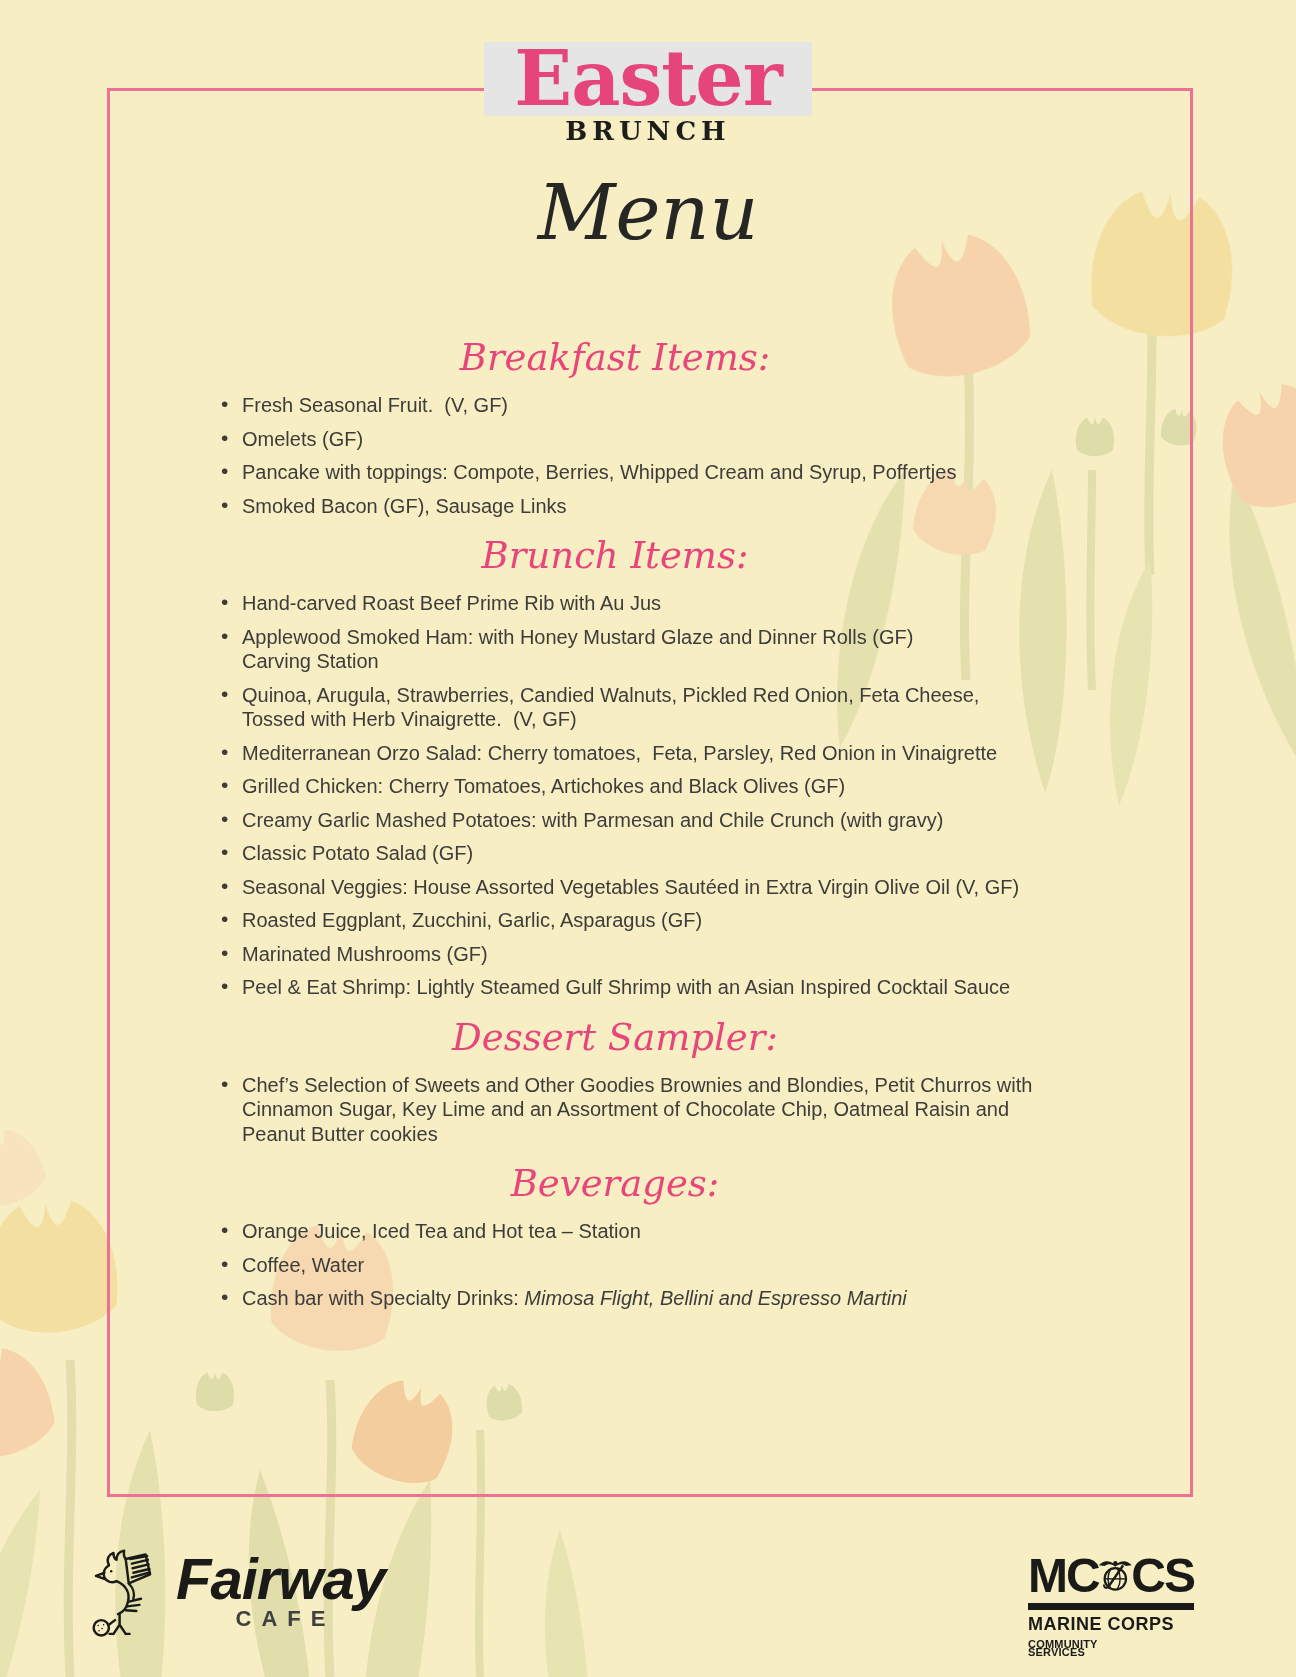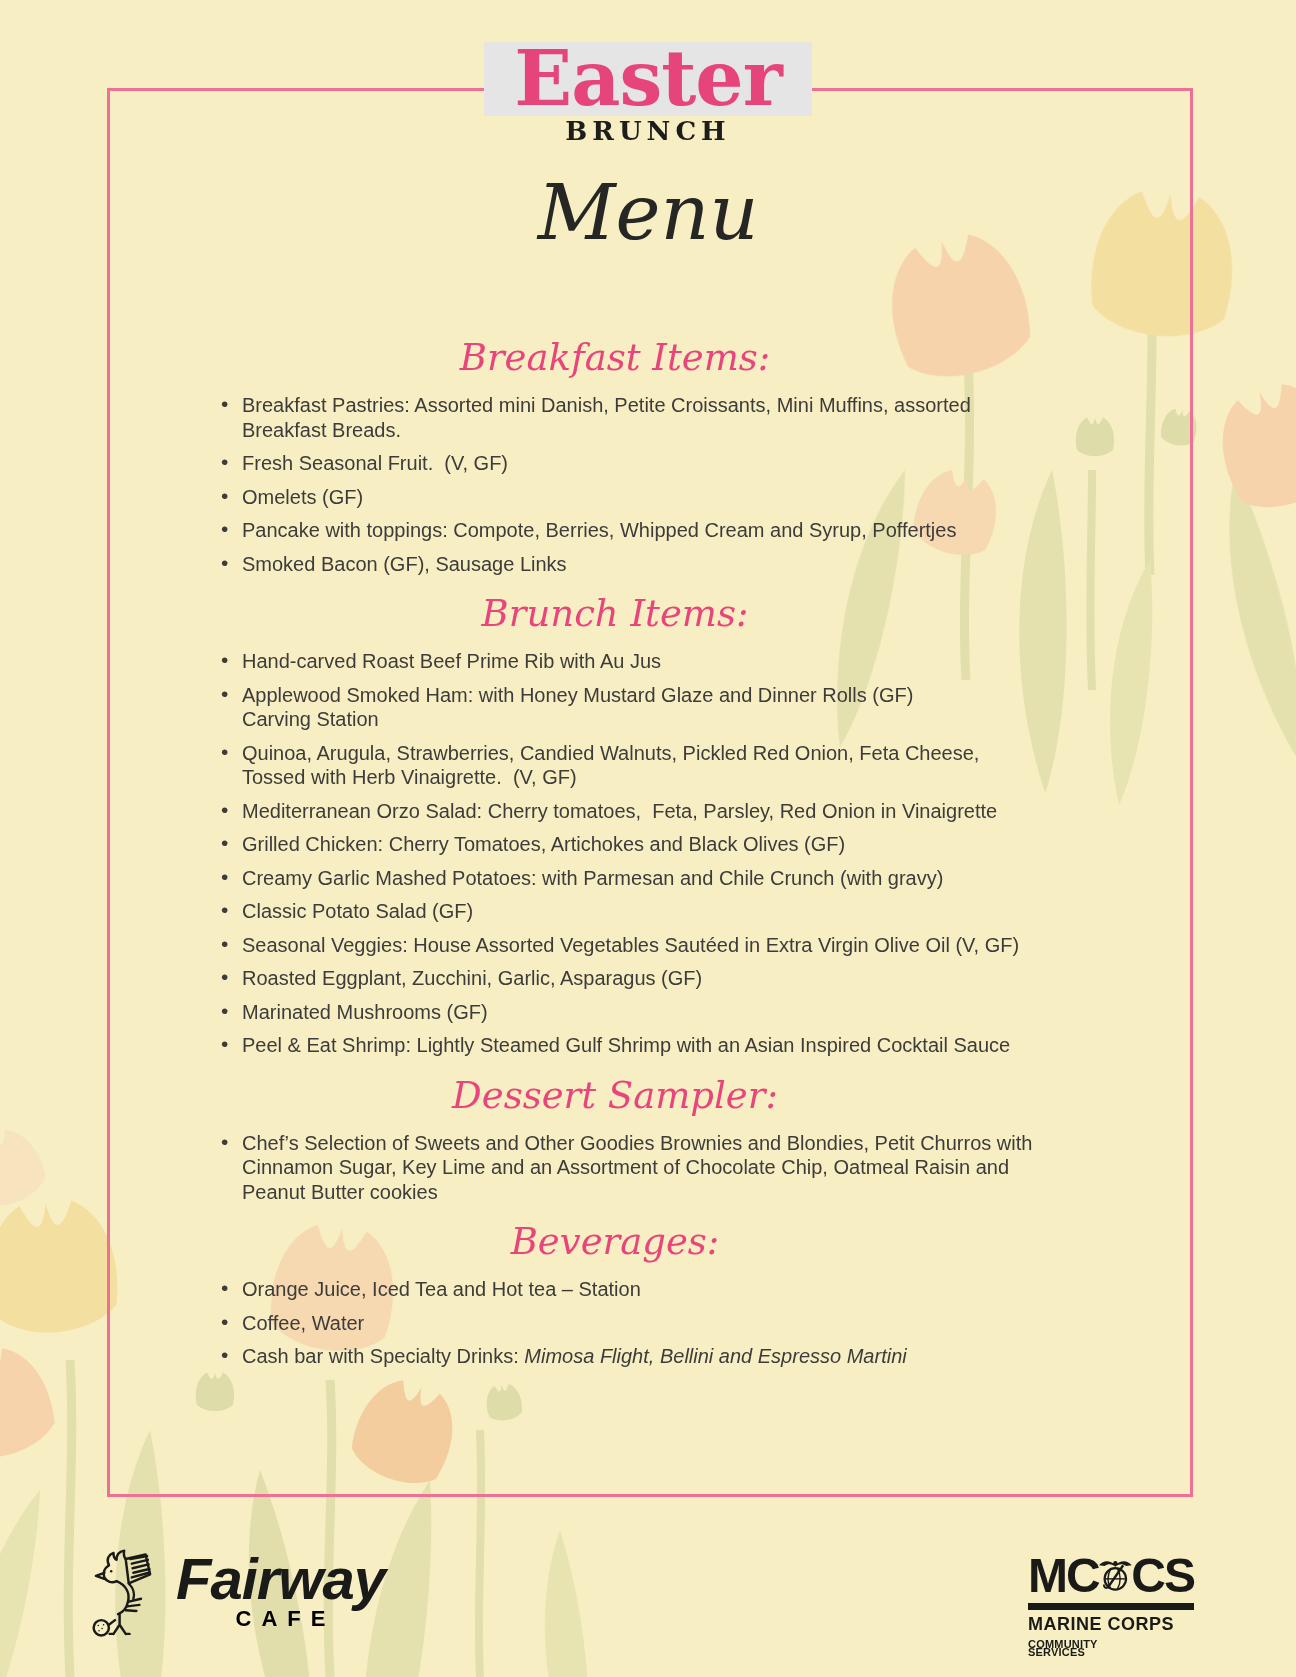--- a/index.html
+++ b/index.html
@@ -54,21 +54,21 @@
   
   .fairway{position:absolute;left:86px;top:1540px;display:flex;align-items:flex-start;color:#1a1a18;}
   .fairway-rooster{width:84px;height:104px;margin-top:6px;}
   .fairway-text{margin-left:6px;text-align:center;}
   .fairway-name{
     font-family:Liberation Sans, sans-serif;font-style:italic;font-weight:700;
     font-size:58px;line-height:78px;letter-spacing:-1px;color:#1a1a18;
   }
   .fairway-cafe{
     margin-top:-12px;font-size:22px;font-weight:700;letter-spacing:10px;
-    color:#000000;text-indent:10px;
+    color:#404040;text-indent:10px;
   }
   
   .mccs{position:absolute;left:1028px;top:1551px;width:166px;color:#1a1a18;}
   .mccs-top{display:flex;align-items:center;justify-content:center;
     font-weight:700;font-size:48px;line-height:46px;letter-spacing:-2px;}
   .mccs-emblem{width:50px;height:50px;margin:0 -3px;}
   .mccs-bar{height:7px;background:#1a1a18;margin:2px 0 4px 0;}
   .mccs-bottom{display:flex;justify-content:center;align-items:flex-start;gap:5px;flex-direction:column;}
   .mccs-mc{font-size:18px;font-weight:700;letter-spacing:0.5px;white-space:nowrap;}
   .mccs-cs{font-size:11px;font-weight:700;line-height:8px;letter-spacing:0.2px;}
@@ -124,21 +124,20 @@
   <div class="header">
     <div class="title">Easter</div>
     <div class="brunch">BRUNCH</div>
   </div>
 
   <div class="menu-script">Menu</div>
 
   <div class="sections" id="menu-sections">
       <h2 class="section-heading">Breakfast Items:</h2>
       <ul class="menu-list">
-        <li class="menu-item">Breakfast Pastries: Assorted mini Danish, Petite Croissants, Mini Muffins, assorted<br>Breakfast Breads.</li>
         <li class="menu-item">Fresh Seasonal Fruit.  (V, GF)</li>
         <li class="menu-item">Omelets (GF)</li>
         <li class="menu-item">Pancake with toppings: Compote, Berries, Whipped Cream and Syrup, Poffertjes</li>
         <li class="menu-item">Smoked Bacon (GF), Sausage Links</li>
       </ul>
       <h2 class="section-heading">Brunch Items:</h2>
       <ul class="menu-list">
         <li class="menu-item">Hand-carved Roast Beef Prime Rib with Au Jus</li>
         <li class="menu-item">Applewood Smoked Ham: with Honey Mustard Glaze and Dinner Rolls (GF)<br>Carving Station</li>
         <li class="menu-item">Quinoa, Arugula, Strawberries, Candied Walnuts, Pickled Red Onion, Feta Cheese,<br>Tossed with Herb Vinaigrette.  (V, GF)</li>

